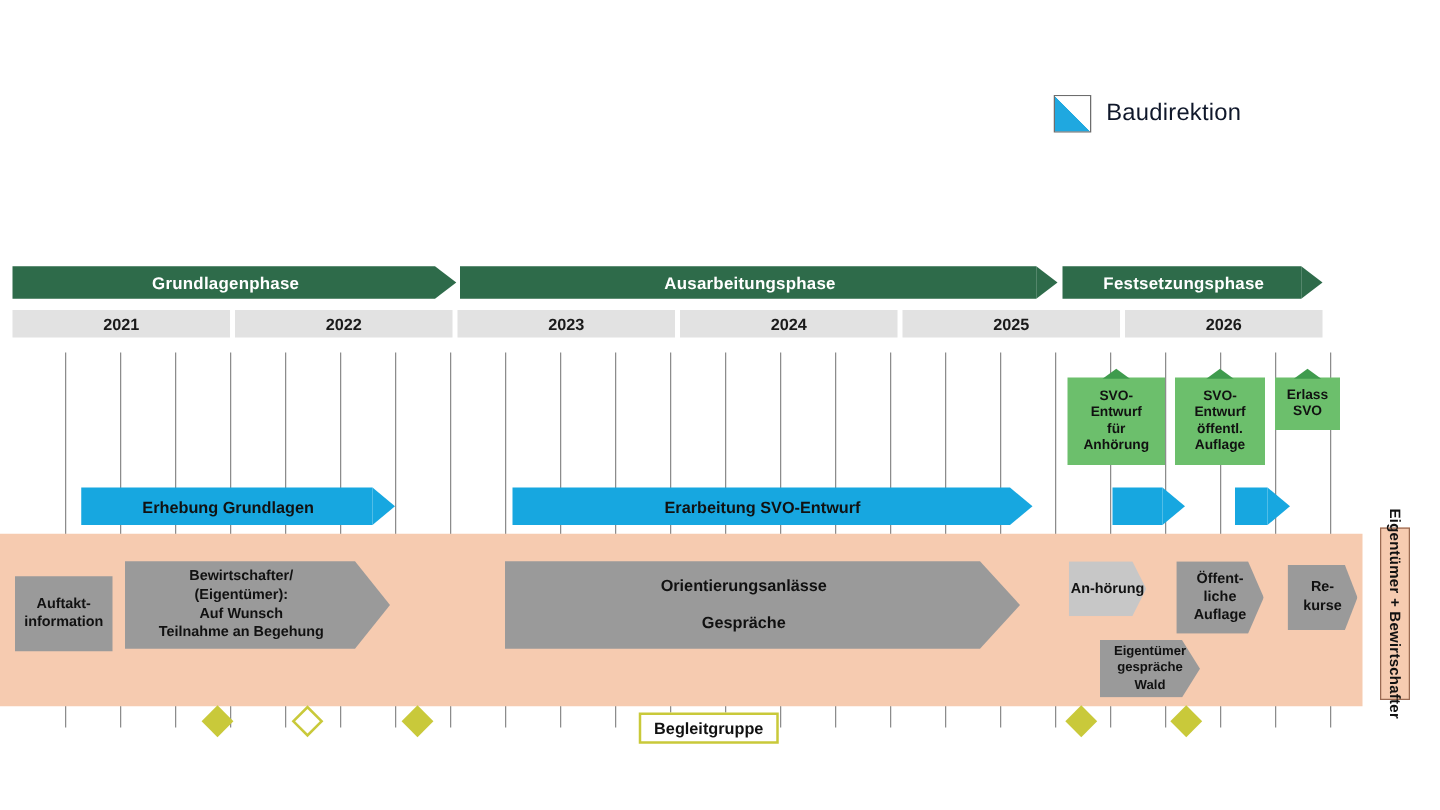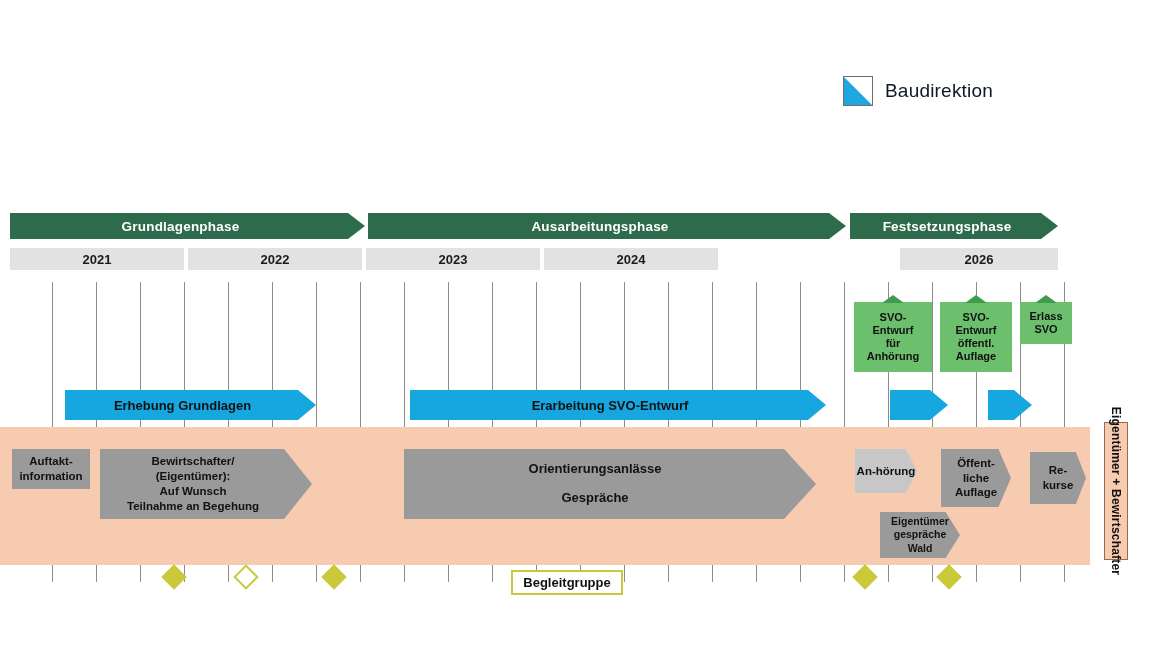--- a/index.html
+++ b/index.html
@@ -143,20 +143,21 @@
   <div class="phase" style="left:850px;top:213px;width:208px;">
     <div class="body" style="width:191px;"></div>
     <div class="tip" style="left:191px;"></div>
     <div class="lbl">Festsetzungsphase</div>
   </div>
 
   <div class="year" style="left:10px;top:248px;width:174px;">2021</div>
   <div class="year" style="left:188px;top:248px;width:174px;text-align:center;">2022</div>
   <div class="year" style="left:366px;top:248px;width:174px;">2023</div>
   <div class="year" style="left:544px;top:248px;width:174px;">2024</div>
+  <div class="year" style="left:722px;top:248px;width:174px;">2025</div>
   <div class="year" style="left:900px;top:248px;width:158px;">2026</div>
 
   <div class="band" style="left:0px;top:427px;width:1090px;height:138px;"></div>
 
 
   <div class="gbox" style="left:854px;top:302px;width:78px;height:70px;flex-direction:column;">
     <div class="ptr"></div>
     <div>SVO-</div>
     <div>Entwurf</div>
     <div>für</div>
@@ -191,21 +192,21 @@
     <div class="body" style="width:40px;"></div>
     <div class="tip" style="left:40px;"></div>
     <div class="lbl"></div>
   </div>
   <div class="barrow" style="left:988px;top:390px;width:42px;">
     <div class="body" style="width:26px;"></div>
     <div class="tip" style="left:26px;"></div>
     <div class="lbl"></div>
   </div>
 
-  <div class="grect" style="left:12px;top:449px;width:78px;height:40px;flex-direction:column;">
+  <div class="grect" style="left:12px;top:461px;width:78px;height:60px;flex-direction:column;">
     <div>Auftakt-</div>
     <div>information</div>
   </div>
 
   <div class="garrow" style="left:100px;top:449px;width:212px;height:70px;">
     <div class="body" style="width:184px;"></div>
     <div class="tip" style="left:184px;border-top:35px solid transparent;border-bottom:35px solid transparent;border-left:28px solid #9a9a9a;"></div>
     <div class="lbl" style="padding-right:26px;">
       <div>Bewirtschafter/</div>
       <div>(Eigentümer):</div>

